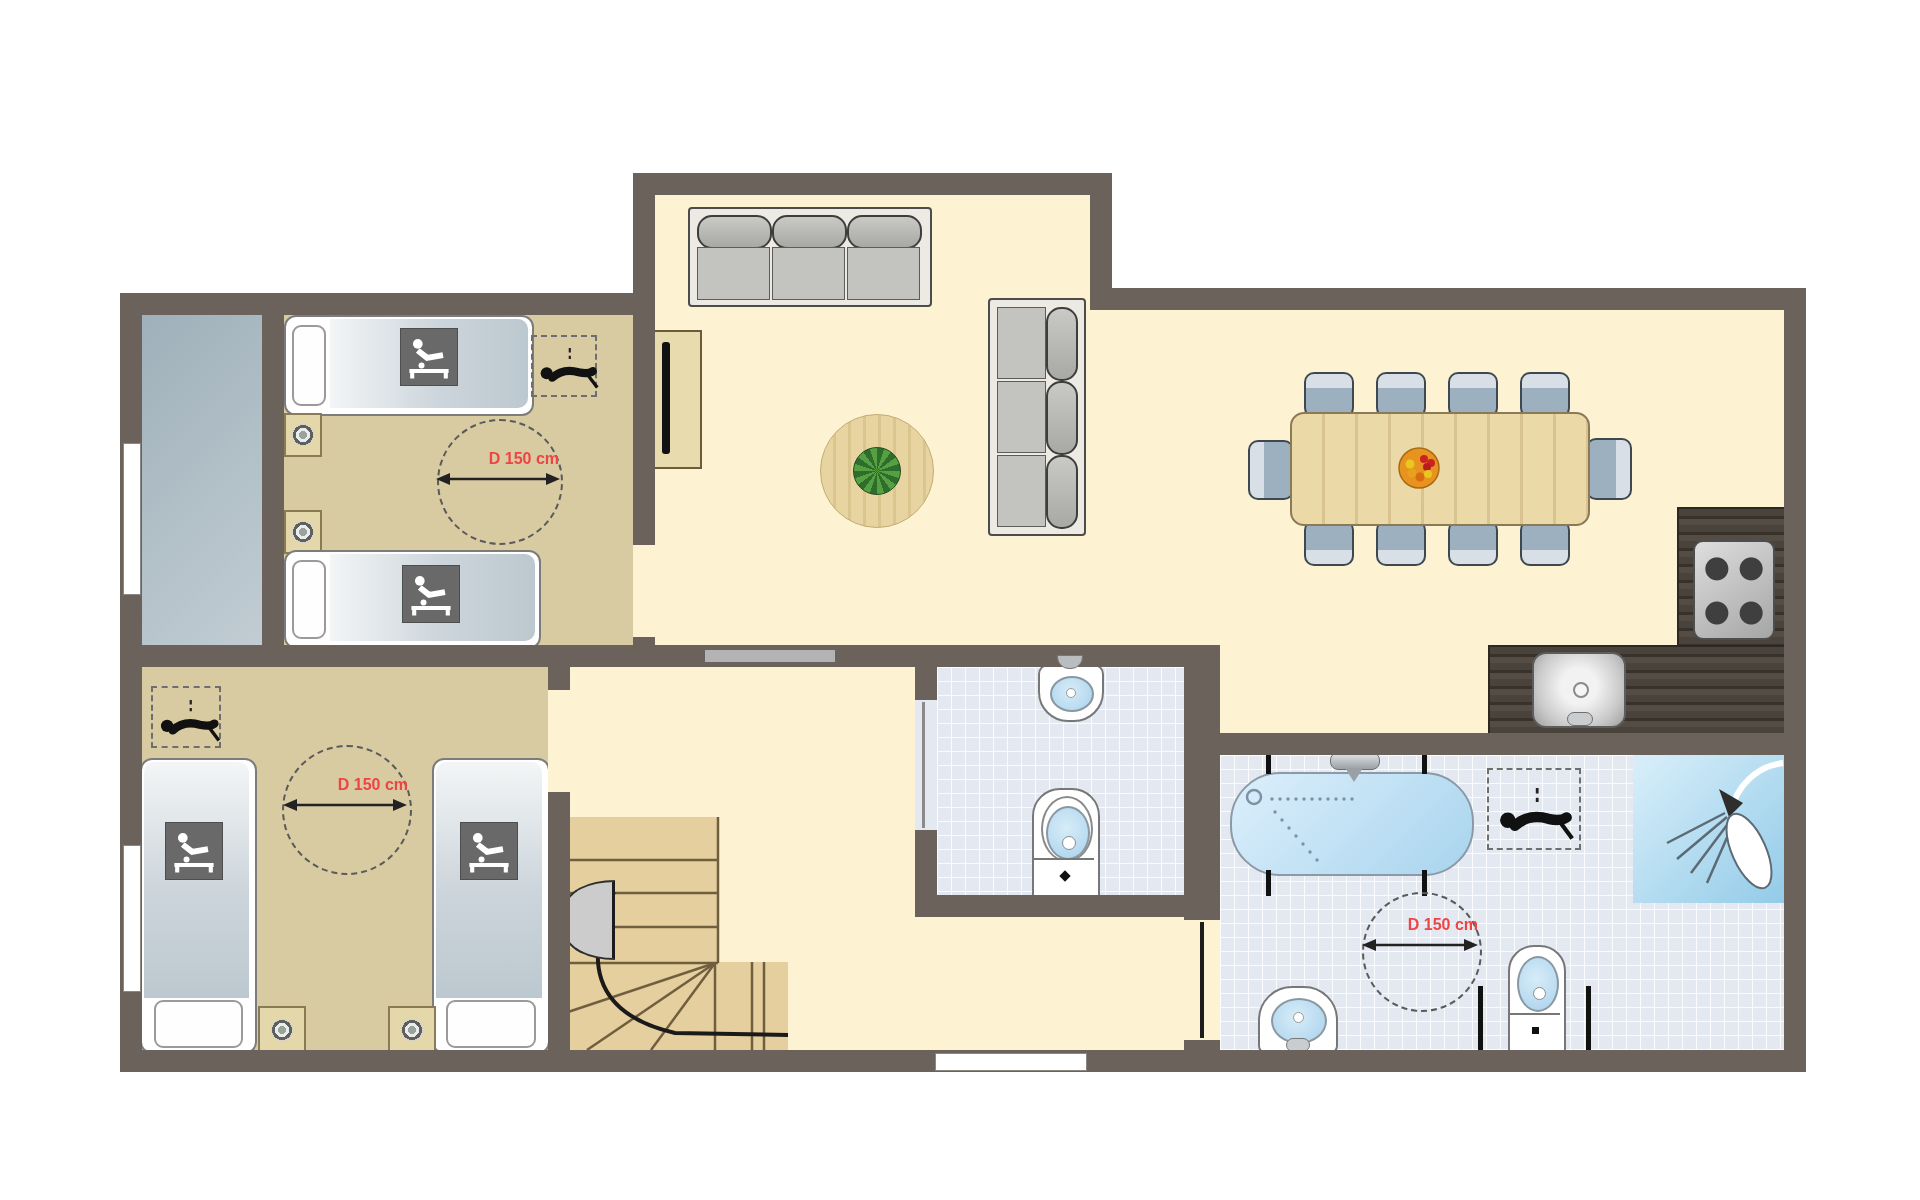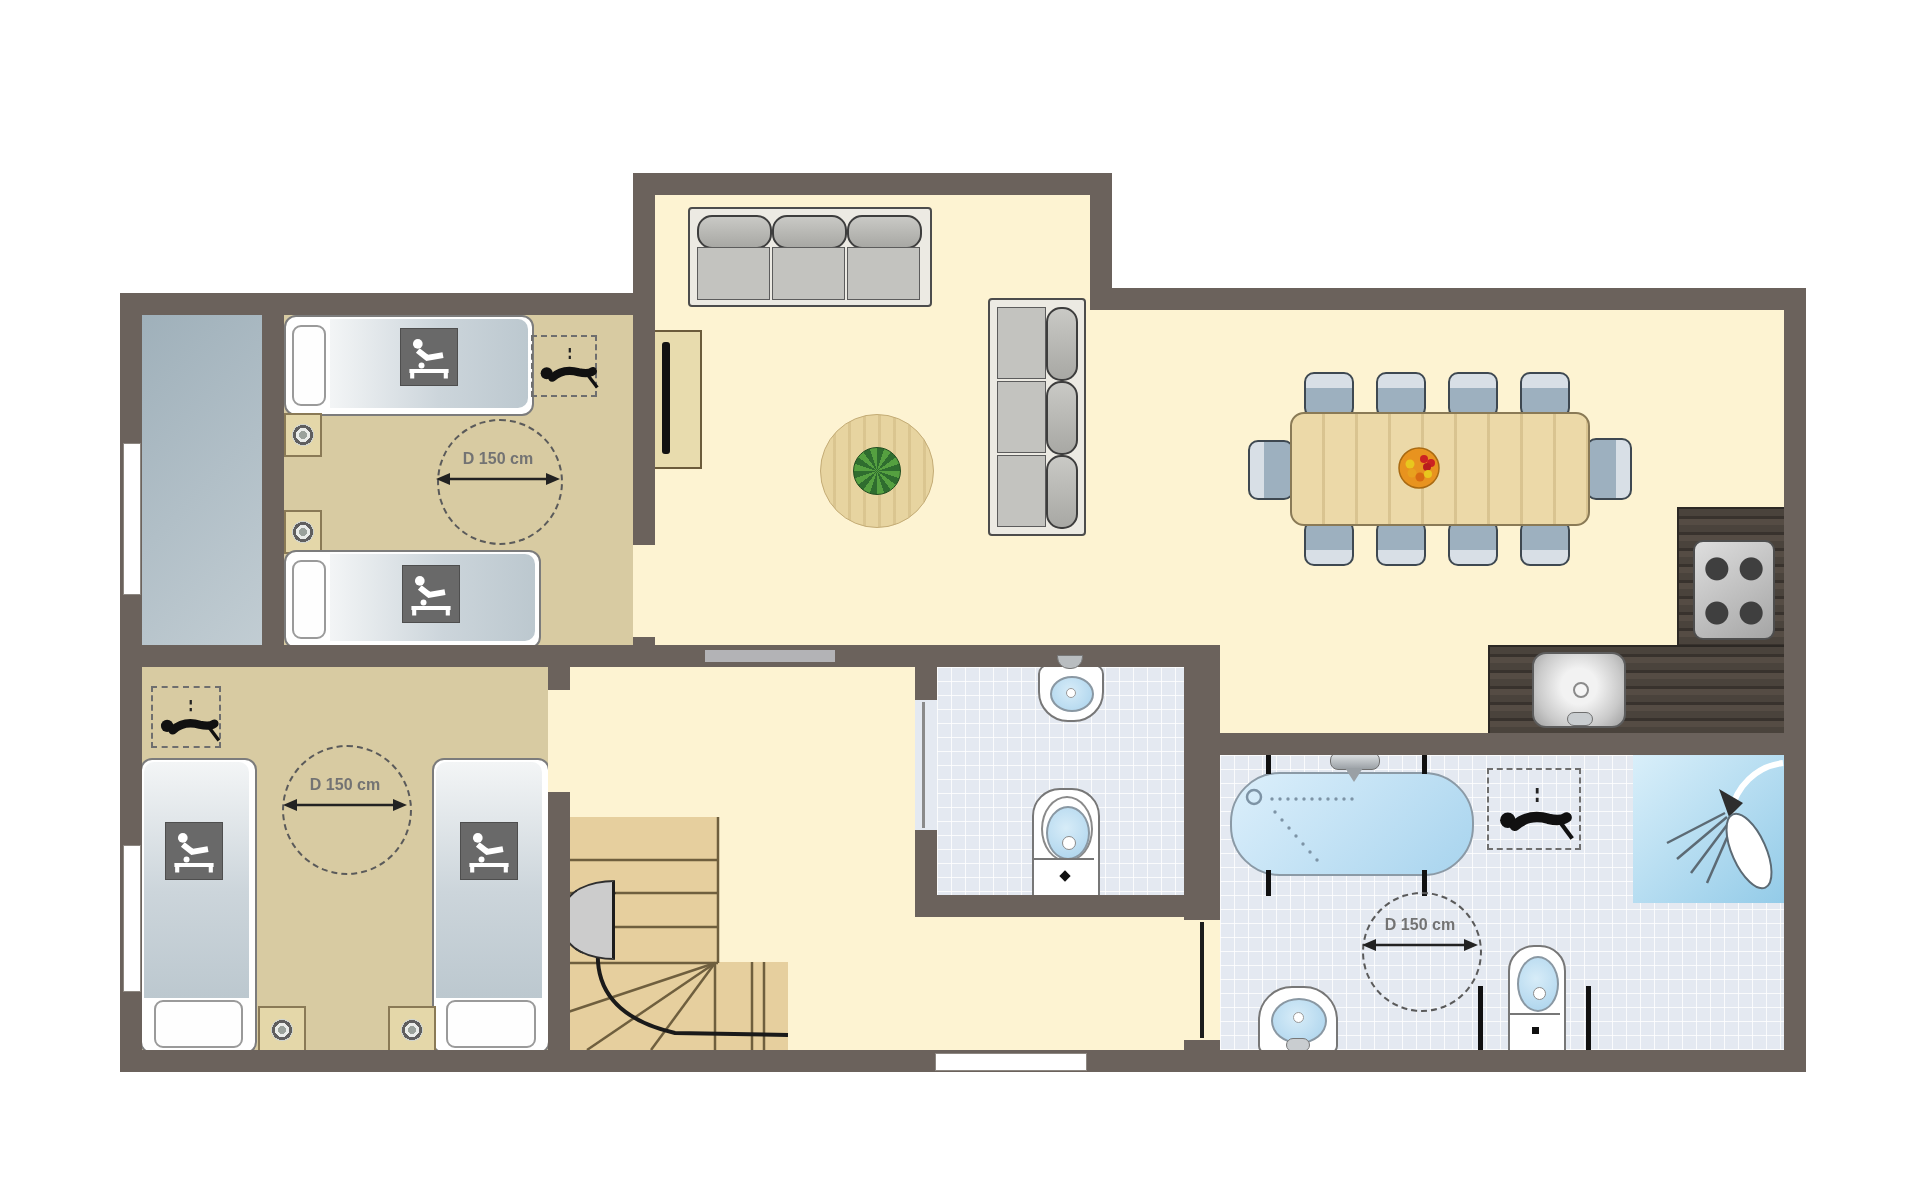--- a/index.html
+++ b/index.html
@@ -22,21 +22,21 @@
   
   .furn{z-index:20;}
   .bedframe{background:#ffffff;border:2px solid #7c7c7c;border-radius:12px;}
   .pillow{background:#fefefe;border:2px solid #9a9a9a;border-radius:9px;}
   .blanket-h{background:linear-gradient(90deg,#f3f5f6 0%,#ccd5db 55%,#bcc8cf 100%);border-radius:0 10px 10px 0;}
   .blanket-v{background:linear-gradient(180deg,#f3f5f6 0%,#ccd5db 55%,#bcc8cf 100%);border-radius:10px 10px 0 0;}
   .bedicon{background:#696969;border:1px solid #4e4e4e;}
   .nightstand{background:#e4d7a9;border:2px solid #8a7a56;}
   .knob{border-radius:50%;background:radial-gradient(circle,#9aa29c 0 4px,#e9ece9 4px 7px,#5f5f5f 7px 10px,#cfd4d0 10px);}
   .d150{border:2.5px dashed #5a5a5a;border-radius:50%;z-index:22;}
-  .d150-label{font-weight:bold;font-size:16px;color:#737373;text-align:center;z-index:23;}
+  .d150-label{font-weight:bold;font-size:16px;color:#ef4444;text-align:right;z-index:23;}
   .hoistbox{border:2.5px dashed #6e6e6e;z-index:22;}
   .sofa-frame{background:#eceae3;border:2px solid #4c4c4c;border-radius:4px;}
   .sofa-pillow{background:linear-gradient(180deg,#c9c9c5,#a8a8a4);border:2px solid #3d3d3d;border-radius:15px;}
   .sofa-seat{background:#c3c3bf;border:1.5px solid #5c5c5c;}
   .chair{background:linear-gradient(180deg,#d8dfe6 0 34%,#9db0bf 34%);border:2px solid #3e4851;border-radius:10px;z-index:19;}
   .chair.back-bottom{background:linear-gradient(0deg,#d8dfe6 0 34%,#9db0bf 34%);}
   .chair.back-left{background:linear-gradient(90deg,#d8dfe6 0 34%,#9db0bf 34%);}
   .chair.back-right{background:linear-gradient(270deg,#d8dfe6 0 34%,#9db0bf 34%);}
   .wood-counter{background:repeating-linear-gradient(180deg,#4a433c 0 7px,#38322d 7px 10px,#554c44 10px 16px);border:2px solid #2c2824;z-index:20;}
   .cooktop{background:

